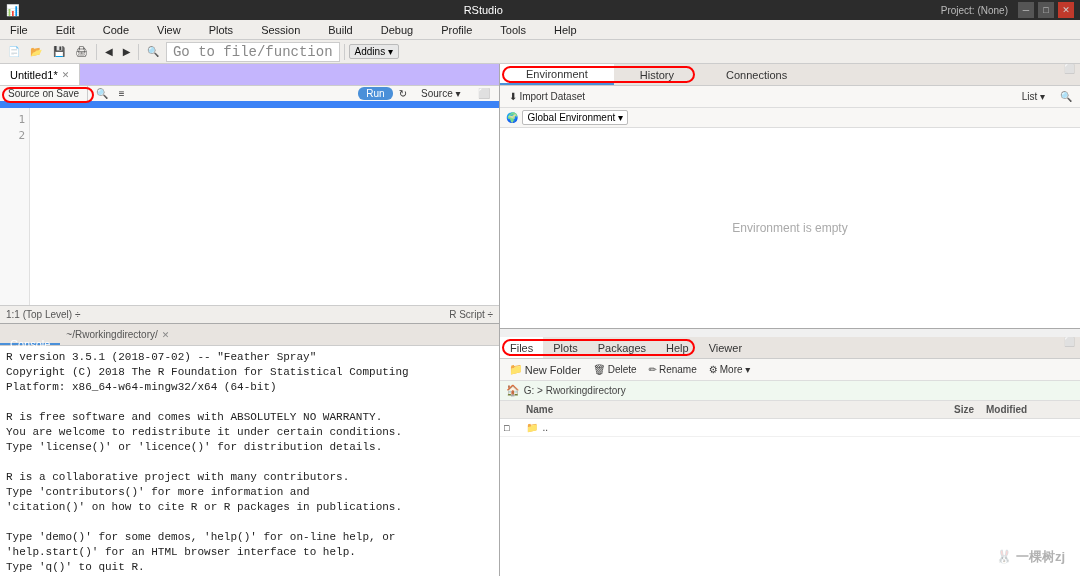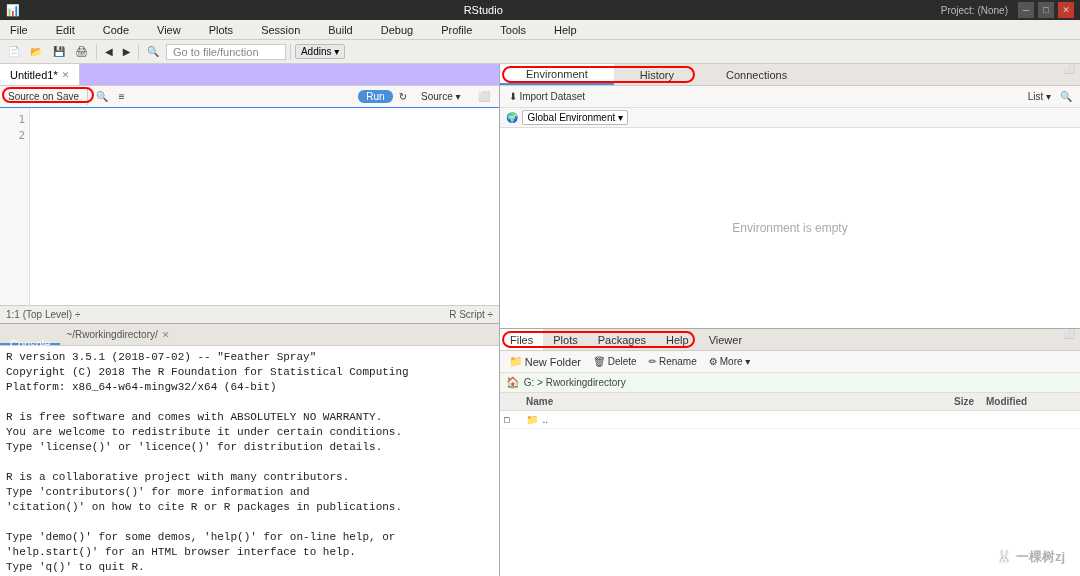--- a/index.html
+++ b/index.html
@@ -133,21 +133,21 @@
       cursor: pointer;
       gap: 4px;
     }
     .editor-tab .close-x {
       font-size: 9px;
       color: #888;
     }
 
     .editor-toolbar {
       background: #f8f7f5;
-      border-bottom: 1px solid #3b82f6;
+      border-bottom: 7px solid #3b82f6;
       height: 22px;
       display: flex;
       align-items: center;
       padding: 0 4px;
       gap: 2px;
     }
     .editor-toolbar-btn {
       font-size: 10px;
       padding: 1px 4px;
       background: transparent;
@@ -287,21 +287,21 @@
       background: #f8f7f5;
       border-bottom: 1px solid #ddd;
       height: 22px;
       display: flex;
       align-items: center;
       padding: 0 4px;
       gap: 2px;
       justify-content: space-between;
     }
     .env-toolbar-left { display: flex; align-items: center; gap: 2px; }
-    .env-toolbar-right { display: flex; align-items: center; gap: 2px; }
+    .env-toolbar-right { display: flex; align-items: center; gap: 8px; }
     .env-btn {
       font-size: 10px;
       padding: 1px 5px;
       background: transparent;
       border: none;
       cursor: pointer;
       color: #333;
       display: flex; align-items: center; gap: 2px;
     }
     .env-selector {
@@ -332,20 +332,21 @@
     .env-empty {
       color: #aaa;
       font-size: 12px;
     }
 
     
     .files-pane {
       flex: 1;
       display: flex;
       flex-direction: column;
+      margin-top: 8px;
     }
 
     .files-tab-bar {
       background: #e8e4e0;
       border-bottom: 1px solid #ccc;
       height: 22px;
       display: flex;
       align-items: stretch;
       position: relative;
     }
@@ -493,21 +494,21 @@
 <div class="toolbar">
   <button class="toolbar-btn">📄</button>
   <button class="toolbar-btn">📂</button>
   <button class="toolbar-btn">💾</button>
   <button class="toolbar-btn">🖨</button>
   <div class="toolbar-sep"></div>
   <button class="toolbar-btn">◀</button>
   <button class="toolbar-btn">▶</button>
   <div class="toolbar-sep"></div>
   <button class="toolbar-btn">🔍</button>
-  <span style="font-size:11px;color:#888;border:1px solid #ccc;padding:1px 6px;background:#fff;min-width:120px;">Go to file/function</span>
+  <span style="font-size:14px;color:#888;border:1px solid #ccc;padding:1px 6px;background:#fff;min-width:120px;font-family:Liberation Mono, monospace;">Go to file/function</span>
   <div class="toolbar-sep"></div>
   <button class="addins-btn">Addins ▾</button>
 </div>
 
 <div class="main-layout">
 
   <div class="left-pane">
 
     <div class="editor-area">
       <div class="editor-tab-bar">

